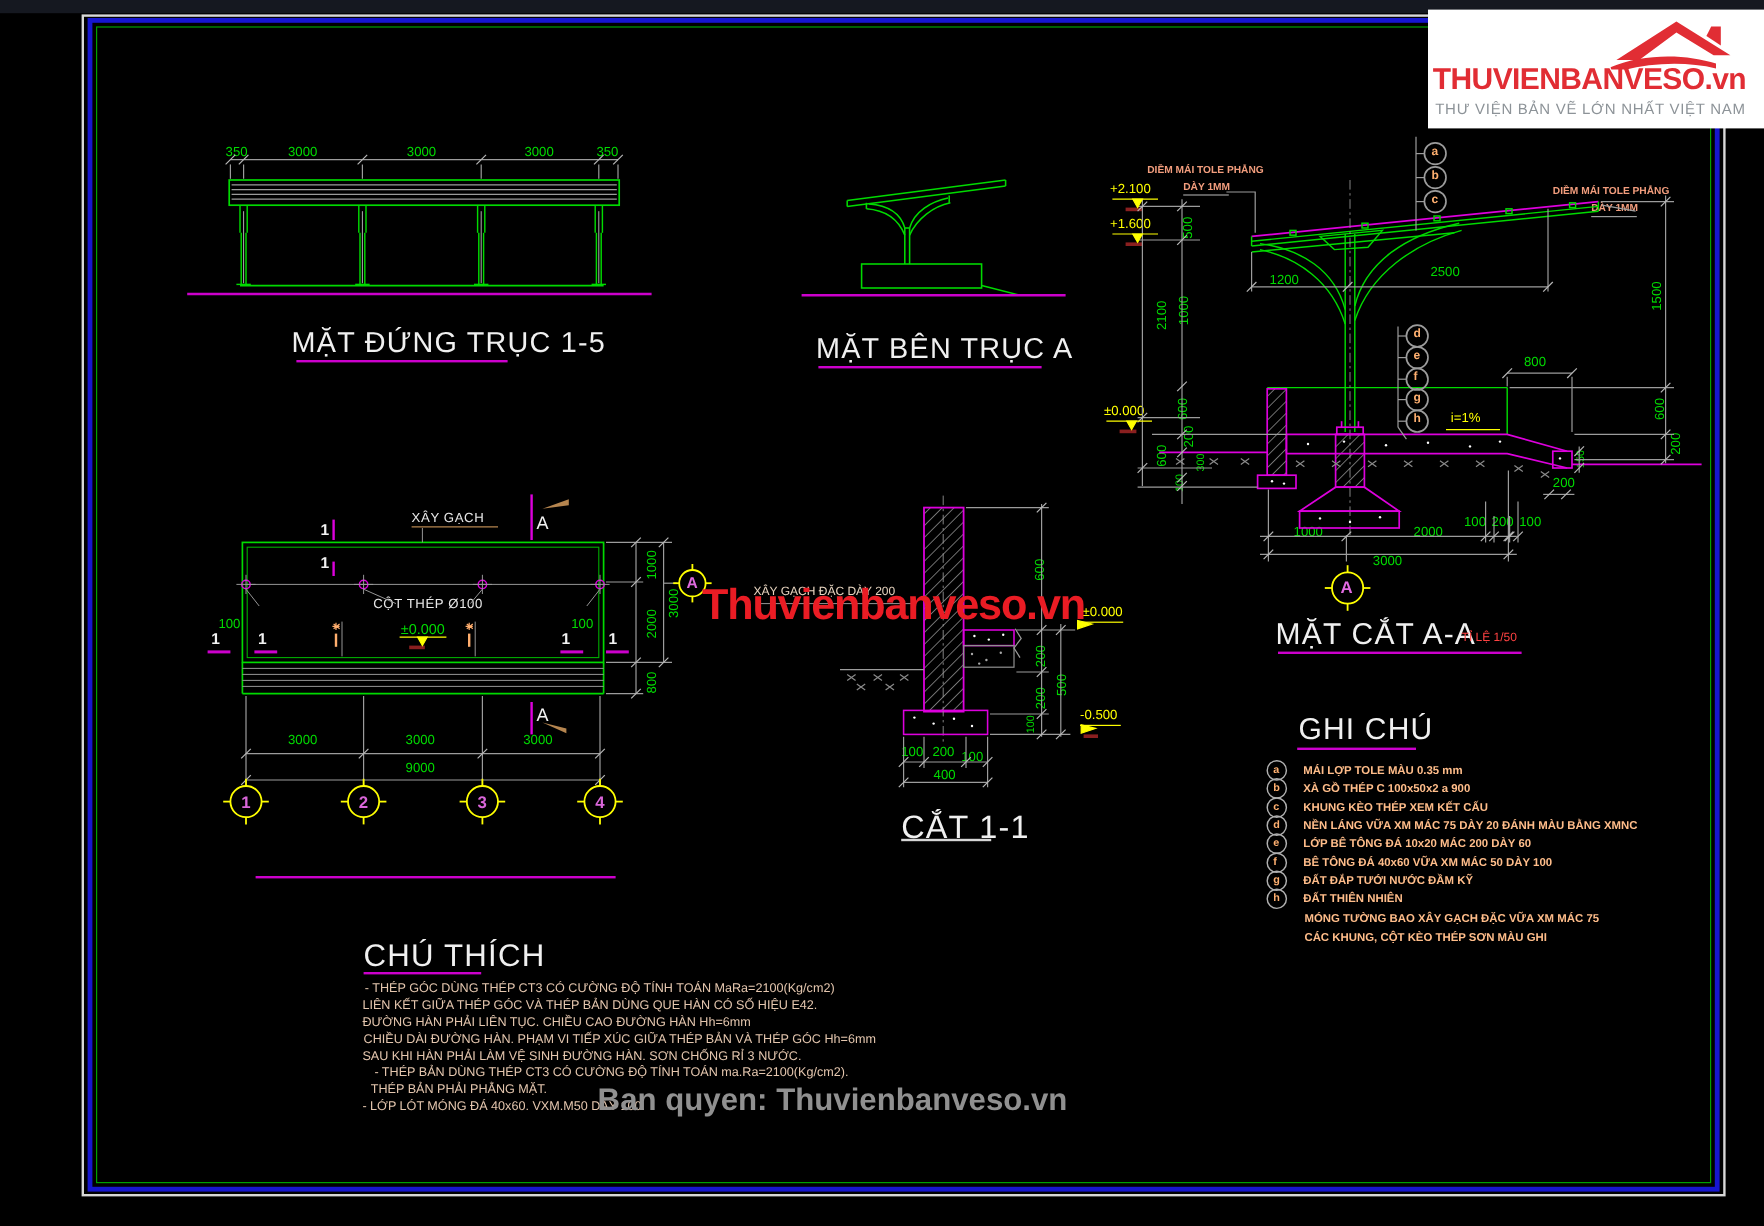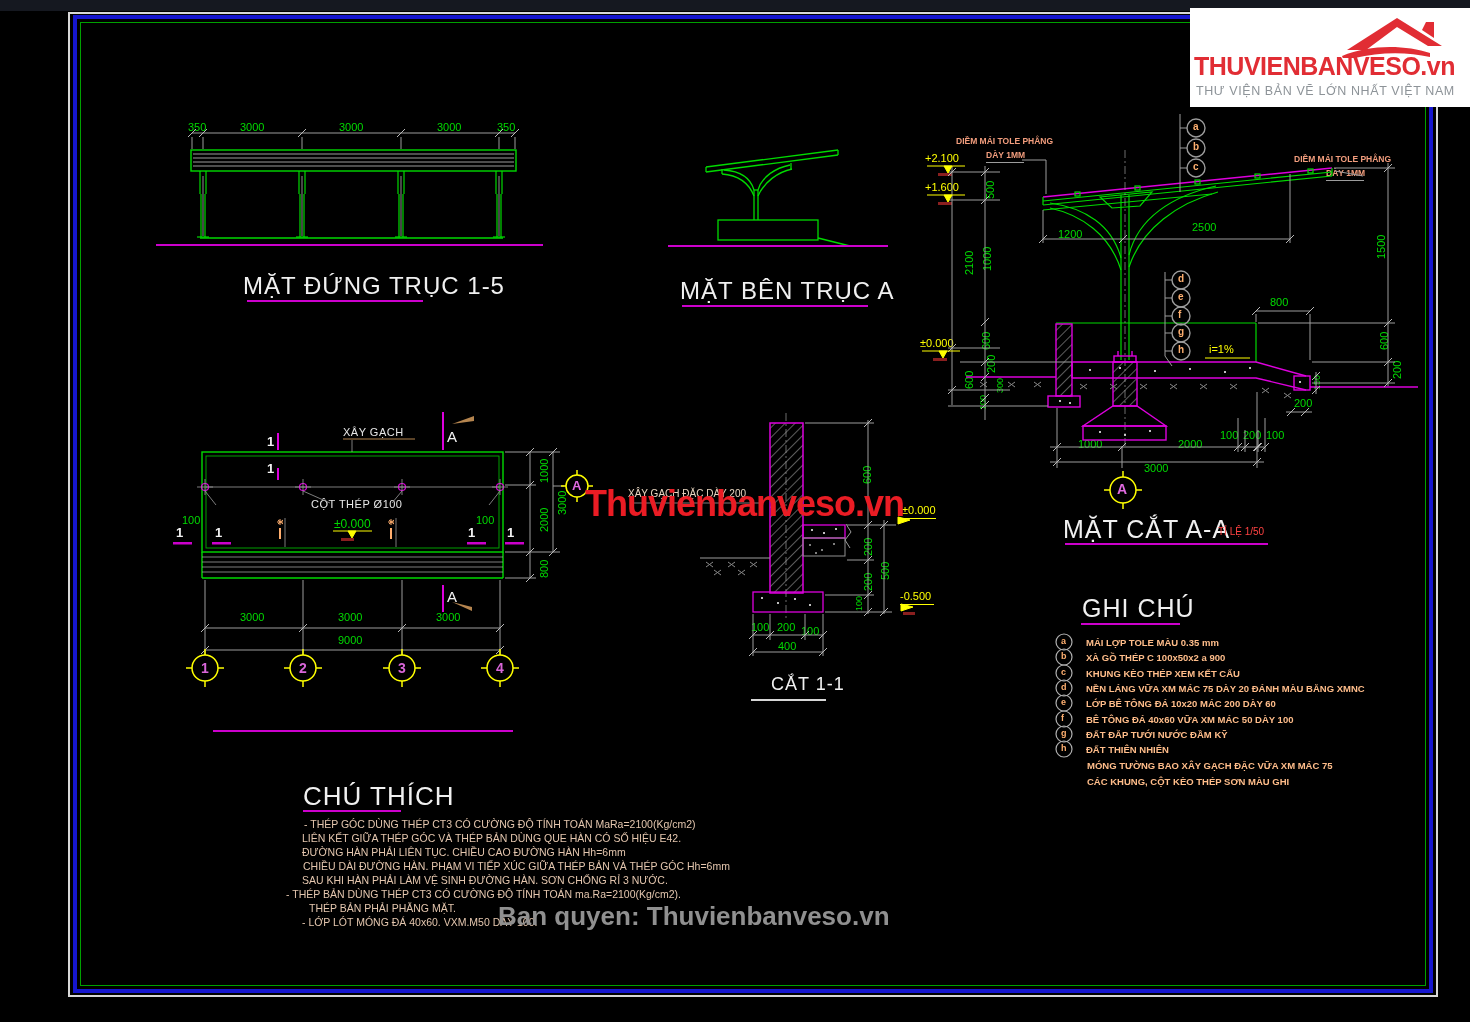--- a/index.html
+++ b/index.html
@@ -3,21 +3,21 @@
 <meta charset="utf-8">
 <style>
   html,body{margin:0;padding:0;background:#000;}
   #stage{position:relative;width:1470px;height:1022px;background:#000;overflow:hidden;
          font-family:"Liberation Sans",sans-serif;}
   .t{position:absolute;white-space:nowrap;}
   .dim{color:#00da00;font-size:11px;}
   .dim9{color:#00da00;font-size:9px;}
   .vd{transform:rotate(-90deg);transform-origin:0 0;}
   .ttl{color:#f0f0f0;font-size:24px;letter-spacing:1px;}
-  .ttl21{color:#f0f0f0;font-size:18px;letter-spacing:1px;margin-left:20px;}
+  .ttl21{color:#f0f0f0;font-size:27px;letter-spacing:1px;}
   .wlbl{color:#e8e8e8;font-size:11px;letter-spacing:0.5px;}
   .note{color:#ffbd8a;font-size:9.5px;font-weight:700;}
   .rnote{color:#f29d7d;font-size:8.5px;font-weight:700;}
   .lvl{color:#ffff00;font-size:11px;}
   .mark1{color:#f2f2f2;font-size:13px;font-weight:700;}
   .marka{color:#f2f2f2;font-size:15px;}
   .mga{color:#e06ae0;font-size:14px;font-weight:700;}
   .grid-n{color:#d966d9;font-size:14px;font-weight:700;}
   .clt{color:#ffb070;font-size:10px;font-weight:700;}
   .u{position:absolute;height:2px;background:#cc00cc;}
@@ -647,21 +647,21 @@
   <span class="t note" style="left:1087px;top:760px">MÓNG TƯỜNG BAO XÂY GẠCH ĐẶC VỮA XM MÁC 75</span>
   <span class="t note" style="left:1087px;top:776px">CÁC KHUNG, CỘT KÈO THÉP SƠN MÀU GHI</span>
 
   <span class="t ttl" style="left:303px;top:781px;font-size:26px">CHÚ THÍCH</span>
   <div class="u" style="left:303px;top:810px;width:98px"></div>
   <span class="t cnote" style="left:304px;top:818px">- THÉP GÓC DÙNG THÉP CT3 CÓ CƯỜNG ĐỘ TÍNH TOÁN MaRa=2100(Kg/cm2)</span>
   <span class="t cnote" style="left:302px;top:832px">LIÊN KẾT GIỮA THÉP GÓC VÀ THÉP BẢN DÙNG QUE HÀN CÓ SỐ HIỆU E42.</span>
   <span class="t cnote" style="left:302px;top:846px">ĐƯỜNG HÀN PHẢI LIÊN TỤC. CHIỀU CAO ĐƯỜNG HÀN Hh=6mm</span>
   <span class="t cnote" style="left:303px;top:860px">CHIỀU DÀI ĐƯỜNG HÀN. PHẠM VI TIẾP XÚC GIỮA THÉP BẢN VÀ THÉP GÓC Hh=6mm</span>
   <span class="t cnote" style="left:302px;top:874px">SAU KHI HÀN PHẢI LÀM VỆ SINH ĐƯỜNG HÀN. SƠN CHỐNG RỈ 3 NƯỚC.</span>
-  <span class="t cnote" style="left:286px;top:888px">- THÉP BẢN DÙNG THÉP CT3 CÓ CƯỜNG ĐỘ TÍNH TOÁN ma.Ra=2100(Kg/cm2).</span>
+  <span class="t cnote" style="left:312px;top:888px">- THÉP BẢN DÙNG THÉP CT3 CÓ CƯỜNG ĐỘ TÍNH TOÁN ma.Ra=2100(Kg/cm2).</span>
   <span class="t cnote" style="left:309px;top:902px">THÉP BẢN PHẢI PHẲNG MẶT.</span>
   <span class="t cnote" style="left:302px;top:916px">- LỚP LÓT MÓNG ĐÁ 40x60. VXM.M50 DÀY 100.</span>
 
   <span class="t wm-c" style="left:585px;top:483px">Thuvienbanveso.vn</span>
   <span class="t wm-b" style="left:498px;top:901px">Ban quyen: Thuvienbanveso.vn</span>
 
   <div id="logo">
     <svg width="120" height="46" style="position:absolute;left:152px;top:4px" viewBox="0 0 120 46">
       <polygon points="5,38 55,6 100,34 86,34 55,15 24,38" fill="#e12d34"></polygon>
       <polygon points="80,18 92,26 92,10 84,10" fill="#e12d34"></polygon>

